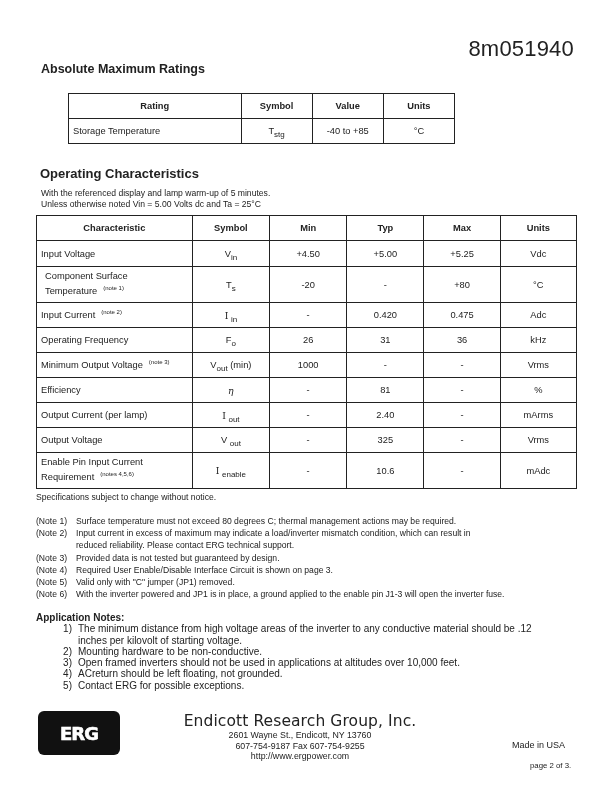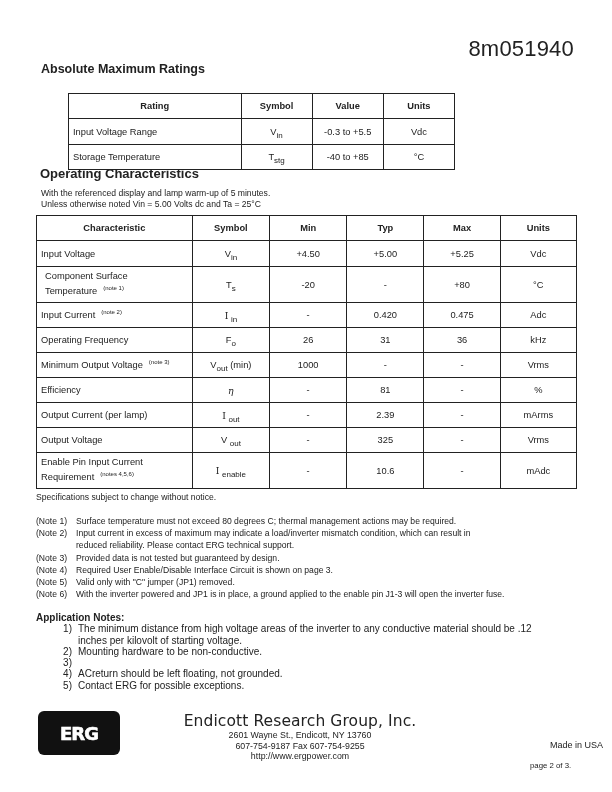--- a/index.html
+++ b/index.html
@@ -21,43 +21,37 @@
   .note-row { display:flex; }
   .note-key { width:40px; flex:none; }
   .appnotes { font-size:10px; color:#222; line-height:11.3px; }
   .app-row { display:flex; }
   .app-num { width:26px; flex:none; text-align:right; padding-right:6px; }
   .logo { left:38px; top:711px; width:82px; height:44px; background:#111; border-radius:6px; display:flex; align-items:center; justify-content:center; }
   .logo span { color:#fff; font-size:18px; font-weight:bold; letter-spacing:-1px; font-family:"DejaVu Sans", sans-serif; -webkit-text-stroke:0.6px #fff; }
   .company { left:150px; top:712px; width:300px; text-align:center; color:#222; }
   .company .name { font-size:15.5px; font-family:"DejaVu Sans", sans-serif; letter-spacing:0.1px; }
   .company .line { font-size:8.8px; line-height:10.5px; }
-  .made { left:512px; top:740px; font-size:9px; color:#222;margin-left:38px; }
+  .made { left:512px; top:740px; font-size:9px; color:#222; }
   .page { left:530px; top:761px; font-size:7.8px; color:#222; }
 </style>
 </head>
 <body>
 
 <div class="abs docid">8m051940</div>
 
 <div class="abs h2" style="left:41px; top:62px;">Absolute Maximum Ratings</div>
 
 <table style="left:36px; top:93px; width:387px;margin-left:32px;">
   <tbody>
       <tr>
     <th style="width:151px;">Rating</th>
     <th style="width:57px;">Symbol</th>
     <th style="width:57px;">Value</th>
     <th style="width:57px;">Units</th>
-  </tr>
-  <tr style="height:26px;">
-    <td class="l">Input Voltage Range</td>
-    <td class="c"><span>V</span><span class="sub">in</span></td>
-    <td class="c">-0.3 to +5.5</td>
-    <td class="c">Vdc</td>
   </tr>
   <tr style="height:25px;">
     <td class="l">Storage Temperature</td>
     <td class="c"><span>T</span><span class="sub">stg</span></td>
     <td class="c">-40 to +85</td>
     <td class="c">°C</td>
   </tr>
 </tbody>
   </table>
 
@@ -132,21 +126,21 @@
     <td class="c">-</td>
     <td class="c">81</td>
     <td class="c">-</td>
     <td class="c">%</td>
   </tr>
 
   <tr style="height:25px;">
     <td class="l"><span>Output Current (per lamp)</span></td>
     <td class="c"><span style="font-family:'DejaVu Serif',serif;">I</span> <span class="sub">out</span></td>
     <td class="c">-</td>
-    <td class="c">2.39</td>
+    <td class="c">2.40</td>
     <td class="c">-</td>
     <td class="c">mArms</td>
   </tr>
 
   <tr style="height:25px;">
     <td class="l"><span>Output Voltage</span></td>
     <td class="c"><span>V</span> <span class="sub">out</span></td>
     <td class="c">-</td>
     <td class="c">325</td>
     <td class="c">-</td>
@@ -202,20 +196,21 @@
     <div class="app-row">
         <span class="app-num">1)</span>
         <span><span>The minimum distance from high voltage areas of the inverter to any conductive material should be .12</span><br><span>inches per kilovolt of starting voltage.</span></span>
       </div>
     <div class="app-row">
         <span class="app-num">2)</span>
         <span>Mounting hardware to be non-conductive.</span>
       </div>
     <div class="app-row">
         <span class="app-num">3)</span>
+        <span>Open framed inverters should not be used in applications at altitudes over 10,000 feet.</span>
       </div>
     <div class="app-row">
         <span class="app-num">4)</span>
         <span>ACreturn should be left floating, not grounded.</span>
       </div>
     <div class="app-row">
         <span class="app-num">5)</span>
         <span>Contact ERG for possible exceptions.</span>
       </div>
   </div>

